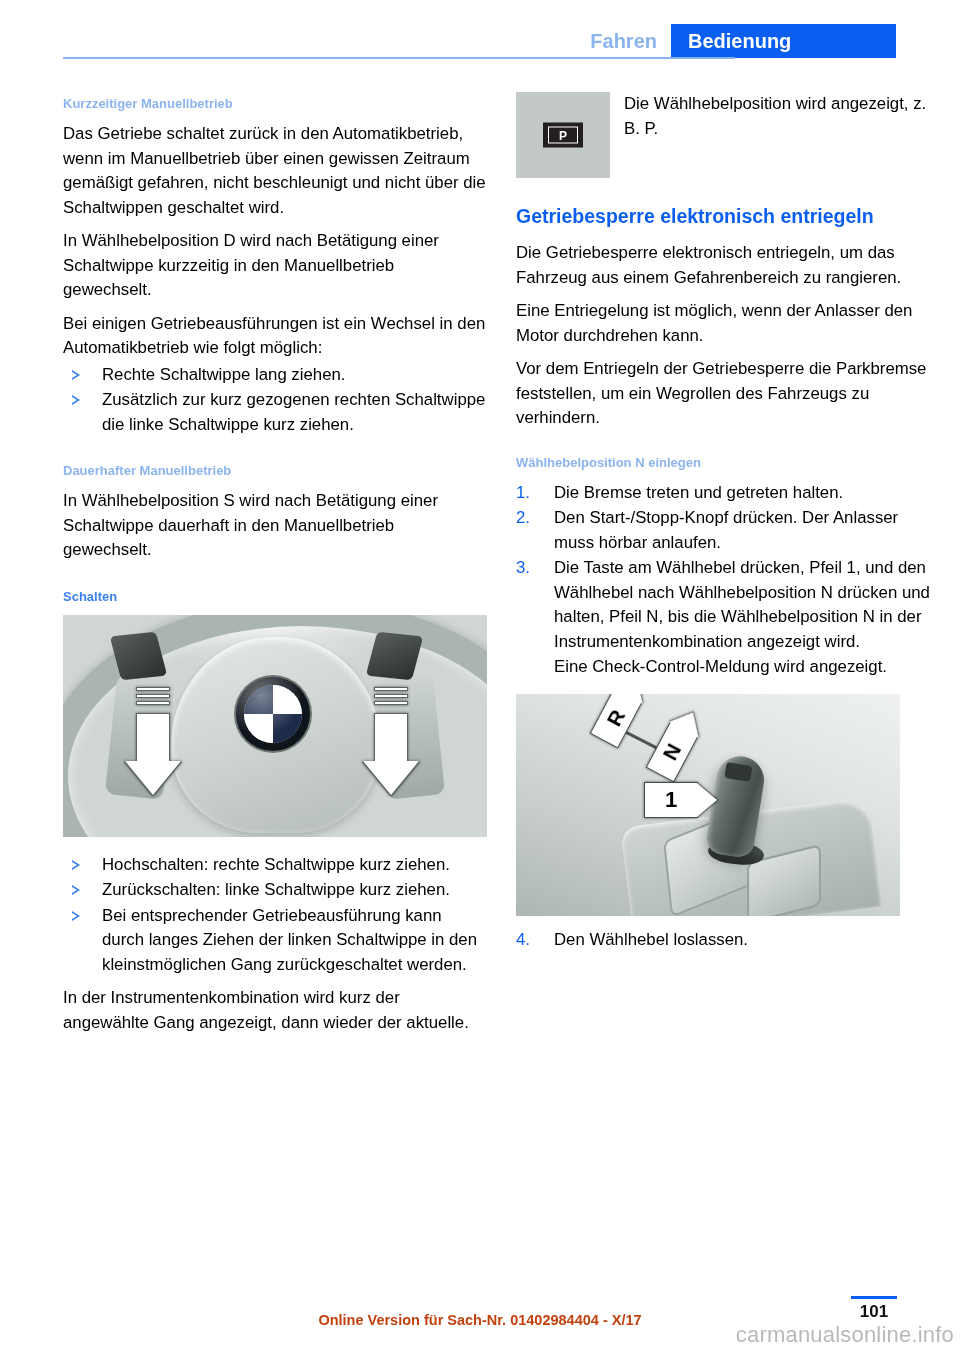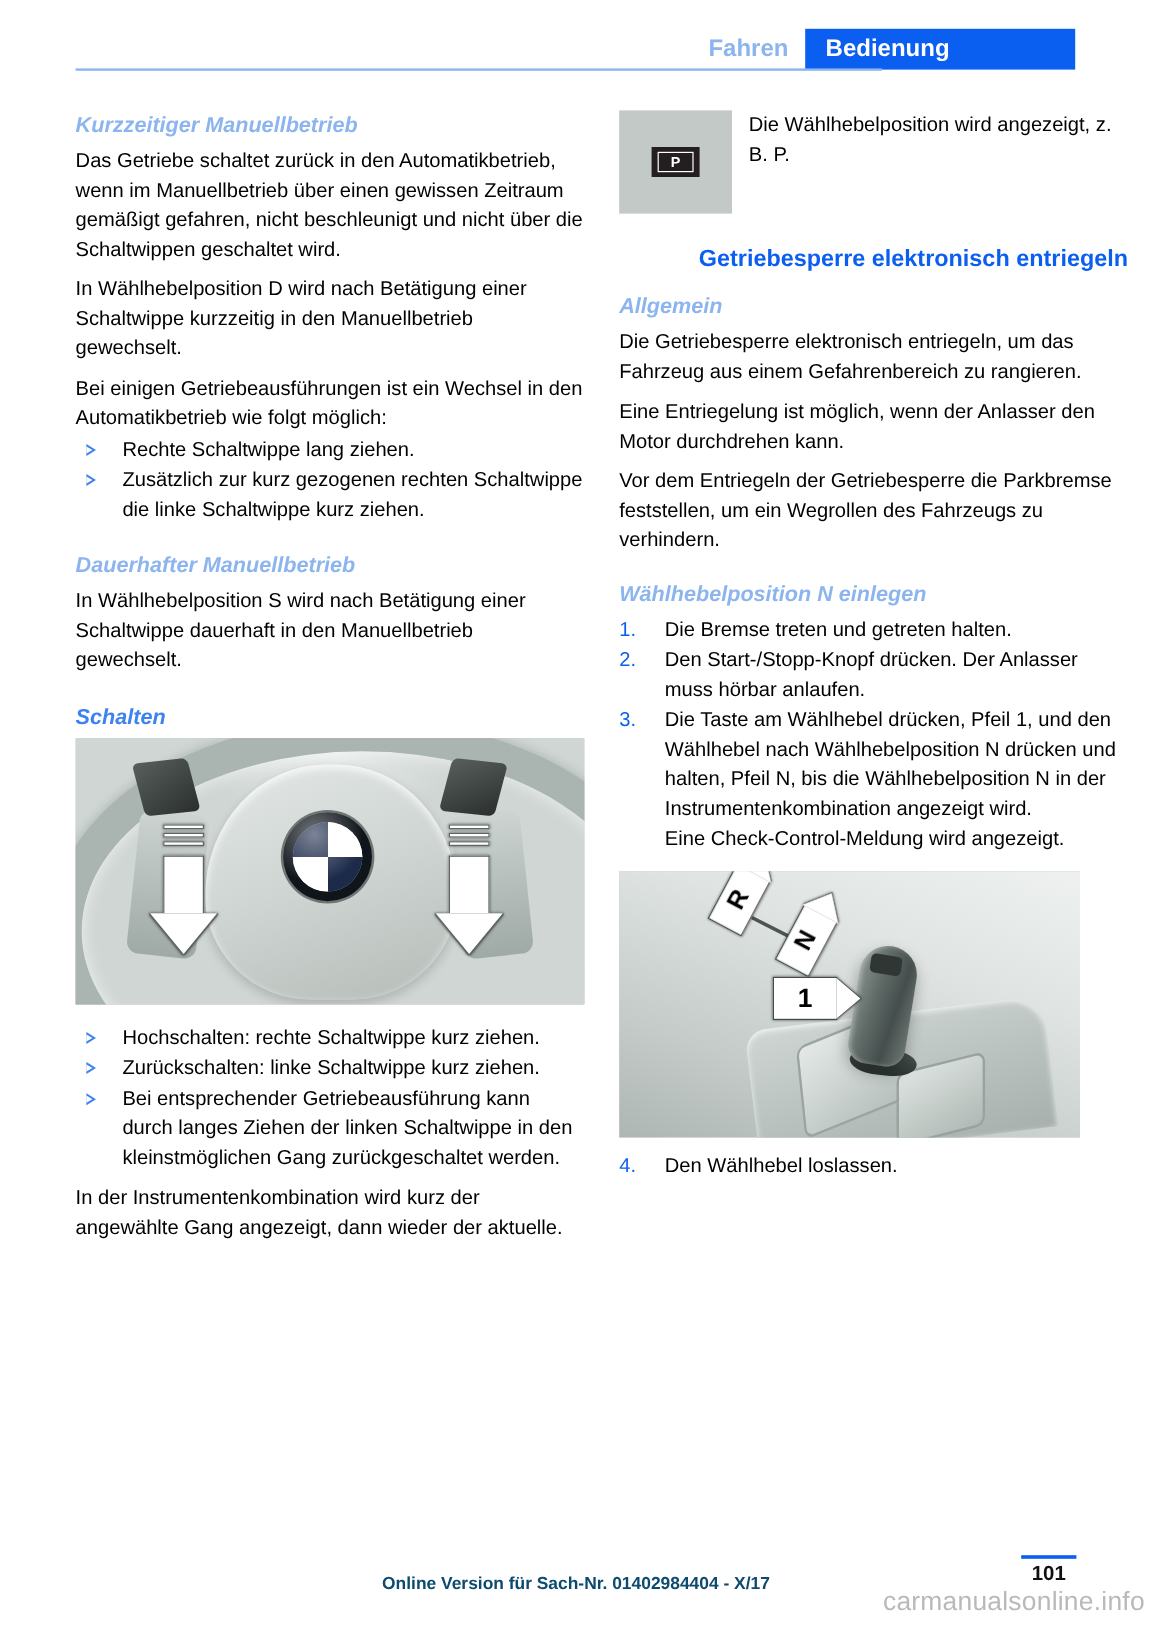--- a/index.html
+++ b/index.html
@@ -76,25 +76,24 @@
   
   .h1 {
     color: #0b5ff0;
     font-size: 19.5px;
     font-weight: bold;
     line-height: 25px;
     margin: 0 0 12px 0;
   }
   .h2 {
     color: #8cb4ef;
-    font-size: 18px;
+    font-size: 13px;
     font-weight: bold;
     line-height: 24px;
     margin: 0 0 6px 0;
-    font-style: italic;
   }
   .h2.spaced { margin-top: 22px; }
   p.body {
     color: #000000;
     font-size: 16.8px;
     line-height: 24.5px;
     margin: 0 0 9px 0;
   }
   p.body.tight { margin-bottom: 2px; }
 
@@ -414,21 +413,21 @@
     width: 960px;
     height: 66px;
   }
   .footer-online {
     position: absolute;
     left: 0; top: 16px;
     width: 960px;
     text-align: center;
     font-size: 14.5px;
     font-weight: bold;
-    color: #0c4a6e;
+    color: #c2410c;
   }
   .footer-pagerule {
     position: absolute;
     right: 63px;
     top: 0px;
     width: 46px;
     height: 3px;
     background: #0b5ff0;
   }
   .footer-pagenum {
@@ -539,23 +538,22 @@
 
     <div class="symbol-row">
       <div class="symbol-box">
         <div class="sym-p-outer">
           <div class="sym-p-inner">P</div>
         </div>
       </div>
       <div class="symbol-text">Die Wählhebelposition wird angezeigt, z. B. P.</div>
     </div>
 
-    <div class="h1" style="margin-top:26px;text-align:right;">Getriebesperre elektronisch entriegeln</div>
-
-    <div class="h2" style="margin-top:14px;">Allgemein</div>
+    <div class="h1" style="margin-top:26px;">Getriebesperre elektronisch entriegeln</div>
+
     <p class="body">Die Getriebesperre elektronisch entriegeln, um das Fahrzeug aus einem Gefahrenbereich zu rangieren.</p>
     <p class="body">Eine Entriegelung ist möglich, wenn der Anlasser den Motor durchdrehen kann.</p>
     <p class="body">Vor dem Entriegeln der Getriebesperre die Parkbremse feststellen, um ein Wegrollen des Fahrzeugs zu verhindern.</p>
 
     <div class="h2" style="margin-top:20px;">Wählhebelposition N einlegen</div>
 
     <ol class="steps">
       <li>
         <span class="num">1.</span>
         <span>Die Bremse treten und getreten halten.</span>

